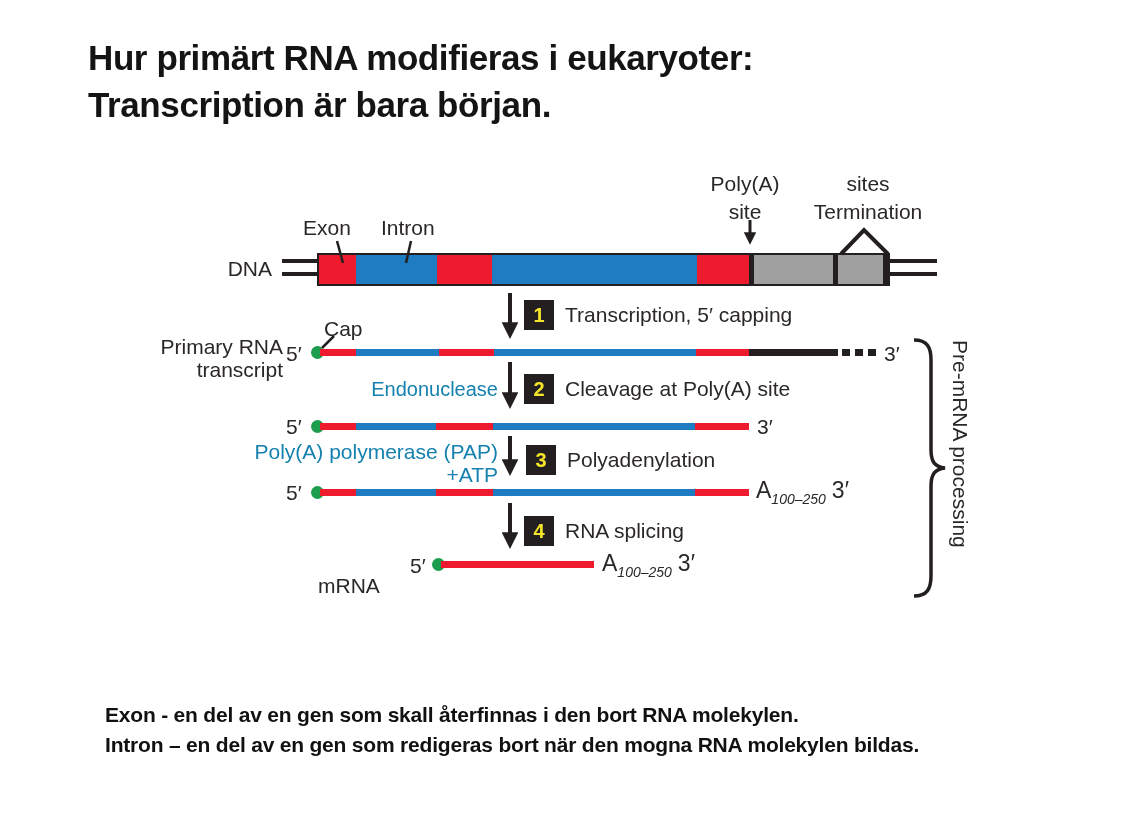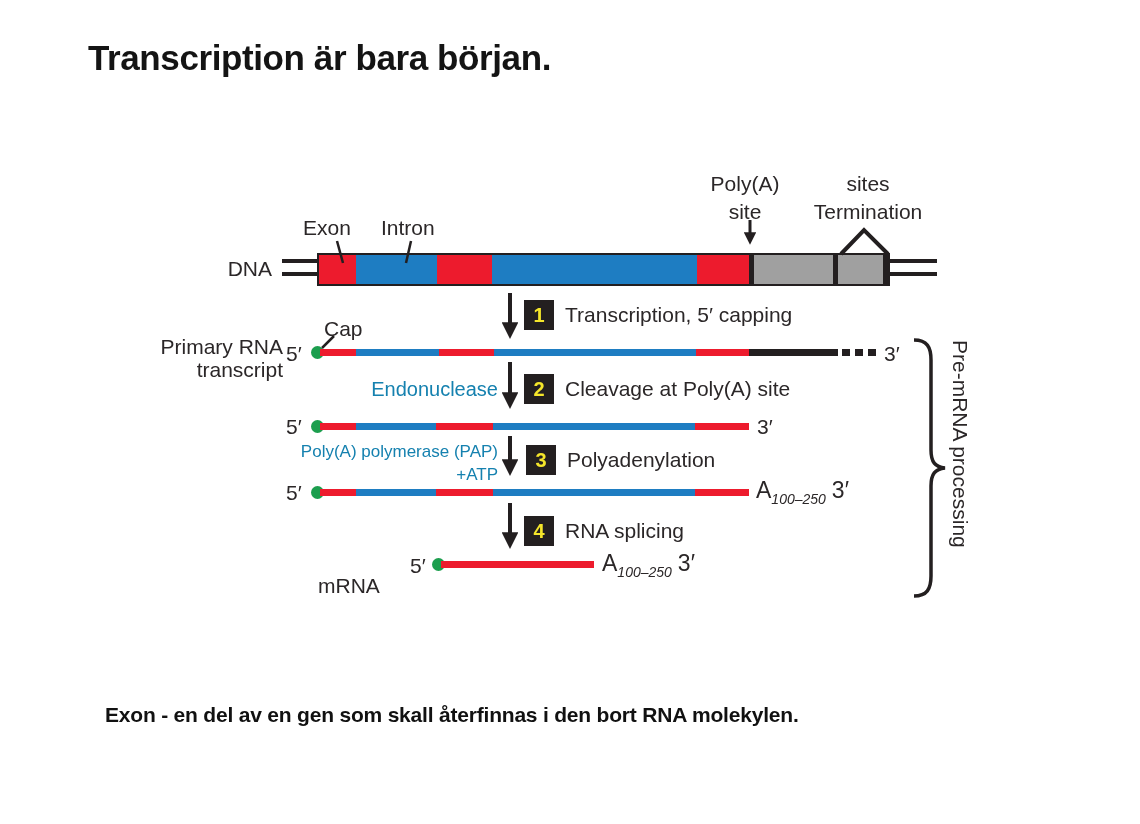--- a/index.html
+++ b/index.html
@@ -46,20 +46,21 @@
   .footer{left:105px;top:700px;font-size:21px;font-weight:600;color:#111;
           line-height:30px;letter-spacing:-0.2px;}
   svg.overlay{position:absolute;left:0;top:0;pointer-events:none;}
 </style>
 </head>
 <body>
 
 <div id="slide">
 
   <div class="abs title">
+    <div>Hur primärt RNA modifieras i eukaryoter:</div>
     <div>Transcription är bara början.</div>
   </div>
 
   <div class="abs dl ralign" style="left:150px;top:257px;width:122px;">DNA</div>
 
   <div class="strand" style="left:282px;top:259px;width:36px;"></div>
   <div class="strand" style="left:282px;top:272px;width:36px;"></div>
 
   <div class="abs dnabar">
     <div class="seg red" style="left:0;width:37px;"></div>
@@ -119,21 +120,21 @@
 
   <div class="abs dl" style="left:286px;top:415px;">5′</div>
   <div class="dot" style="left:311px;top:420px;"></div>
   <div class="rseg red" style="left:320px;top:423px;width:36px;"></div>
   <div class="rseg blue" style="left:356px;top:423px;width:80px;"></div>
   <div class="rseg red" style="left:436px;top:423px;width:57px;"></div>
   <div class="rseg blue" style="left:493px;top:423px;width:202px;"></div>
   <div class="rseg red" style="left:695px;top:423px;width:54px;"></div>
   <div class="abs dl" style="left:757px;top:415px;">3′</div>
 
-  <div class="abs dl teal ralign" style="left:240px;top:440px;width:258px;font-size:17px;line-height:23px;">
+  <div class="abs dl teal ralign" style="left:240px;top:440px;width:258px;font-size:21px;line-height:23px;">
     <div>Poly(A) polymerase (PAP)</div>
     <div>+ATP</div>
   </div>
   <div class="stepbox" style="left:526px;top:445px;">
     <span>3</span>
   </div>
   <div class="abs dl" style="left:567px;top:448px;">Polyadenylation</div>
 
   <div class="abs dl" style="left:286px;top:481px;">5′</div>
   <div class="dot" style="left:311px;top:486px;"></div>
@@ -180,15 +181,16 @@
     <line x1="510" y1="293" x2="510" y2="334" stroke="#231F20" stroke-width="4" marker-end="url(#ah)"></line>
     <line x1="510" y1="362" x2="510" y2="404" stroke="#231F20" stroke-width="4" marker-end="url(#ah)"></line>
     <line x1="510" y1="436" x2="510" y2="471" stroke="#231F20" stroke-width="4" marker-end="url(#ah)"></line>
     <line x1="510" y1="503" x2="510" y2="544" stroke="#231F20" stroke-width="4" marker-end="url(#ah)"></line>
 
     <path d="M 914,340 C 927,340 931,347 931,360 L 931,450 C 931,462 935,467 945,468 C 935,469 931,474 931,486 L 931,576 C 931,589 927,596 914,596" fill="none" stroke="#231F20" stroke-width="3.5"></path>
   </svg>
 
   <div class="abs footer">
     <div>Exon -  en del av en gen som skall återfinnas i den bort RNA molekylen.</div>
+    <div>Intron – en del av en gen som redigeras bort när den mogna RNA molekylen bildas.</div>
   </div>
 
 </div>
 
 </body></html>

